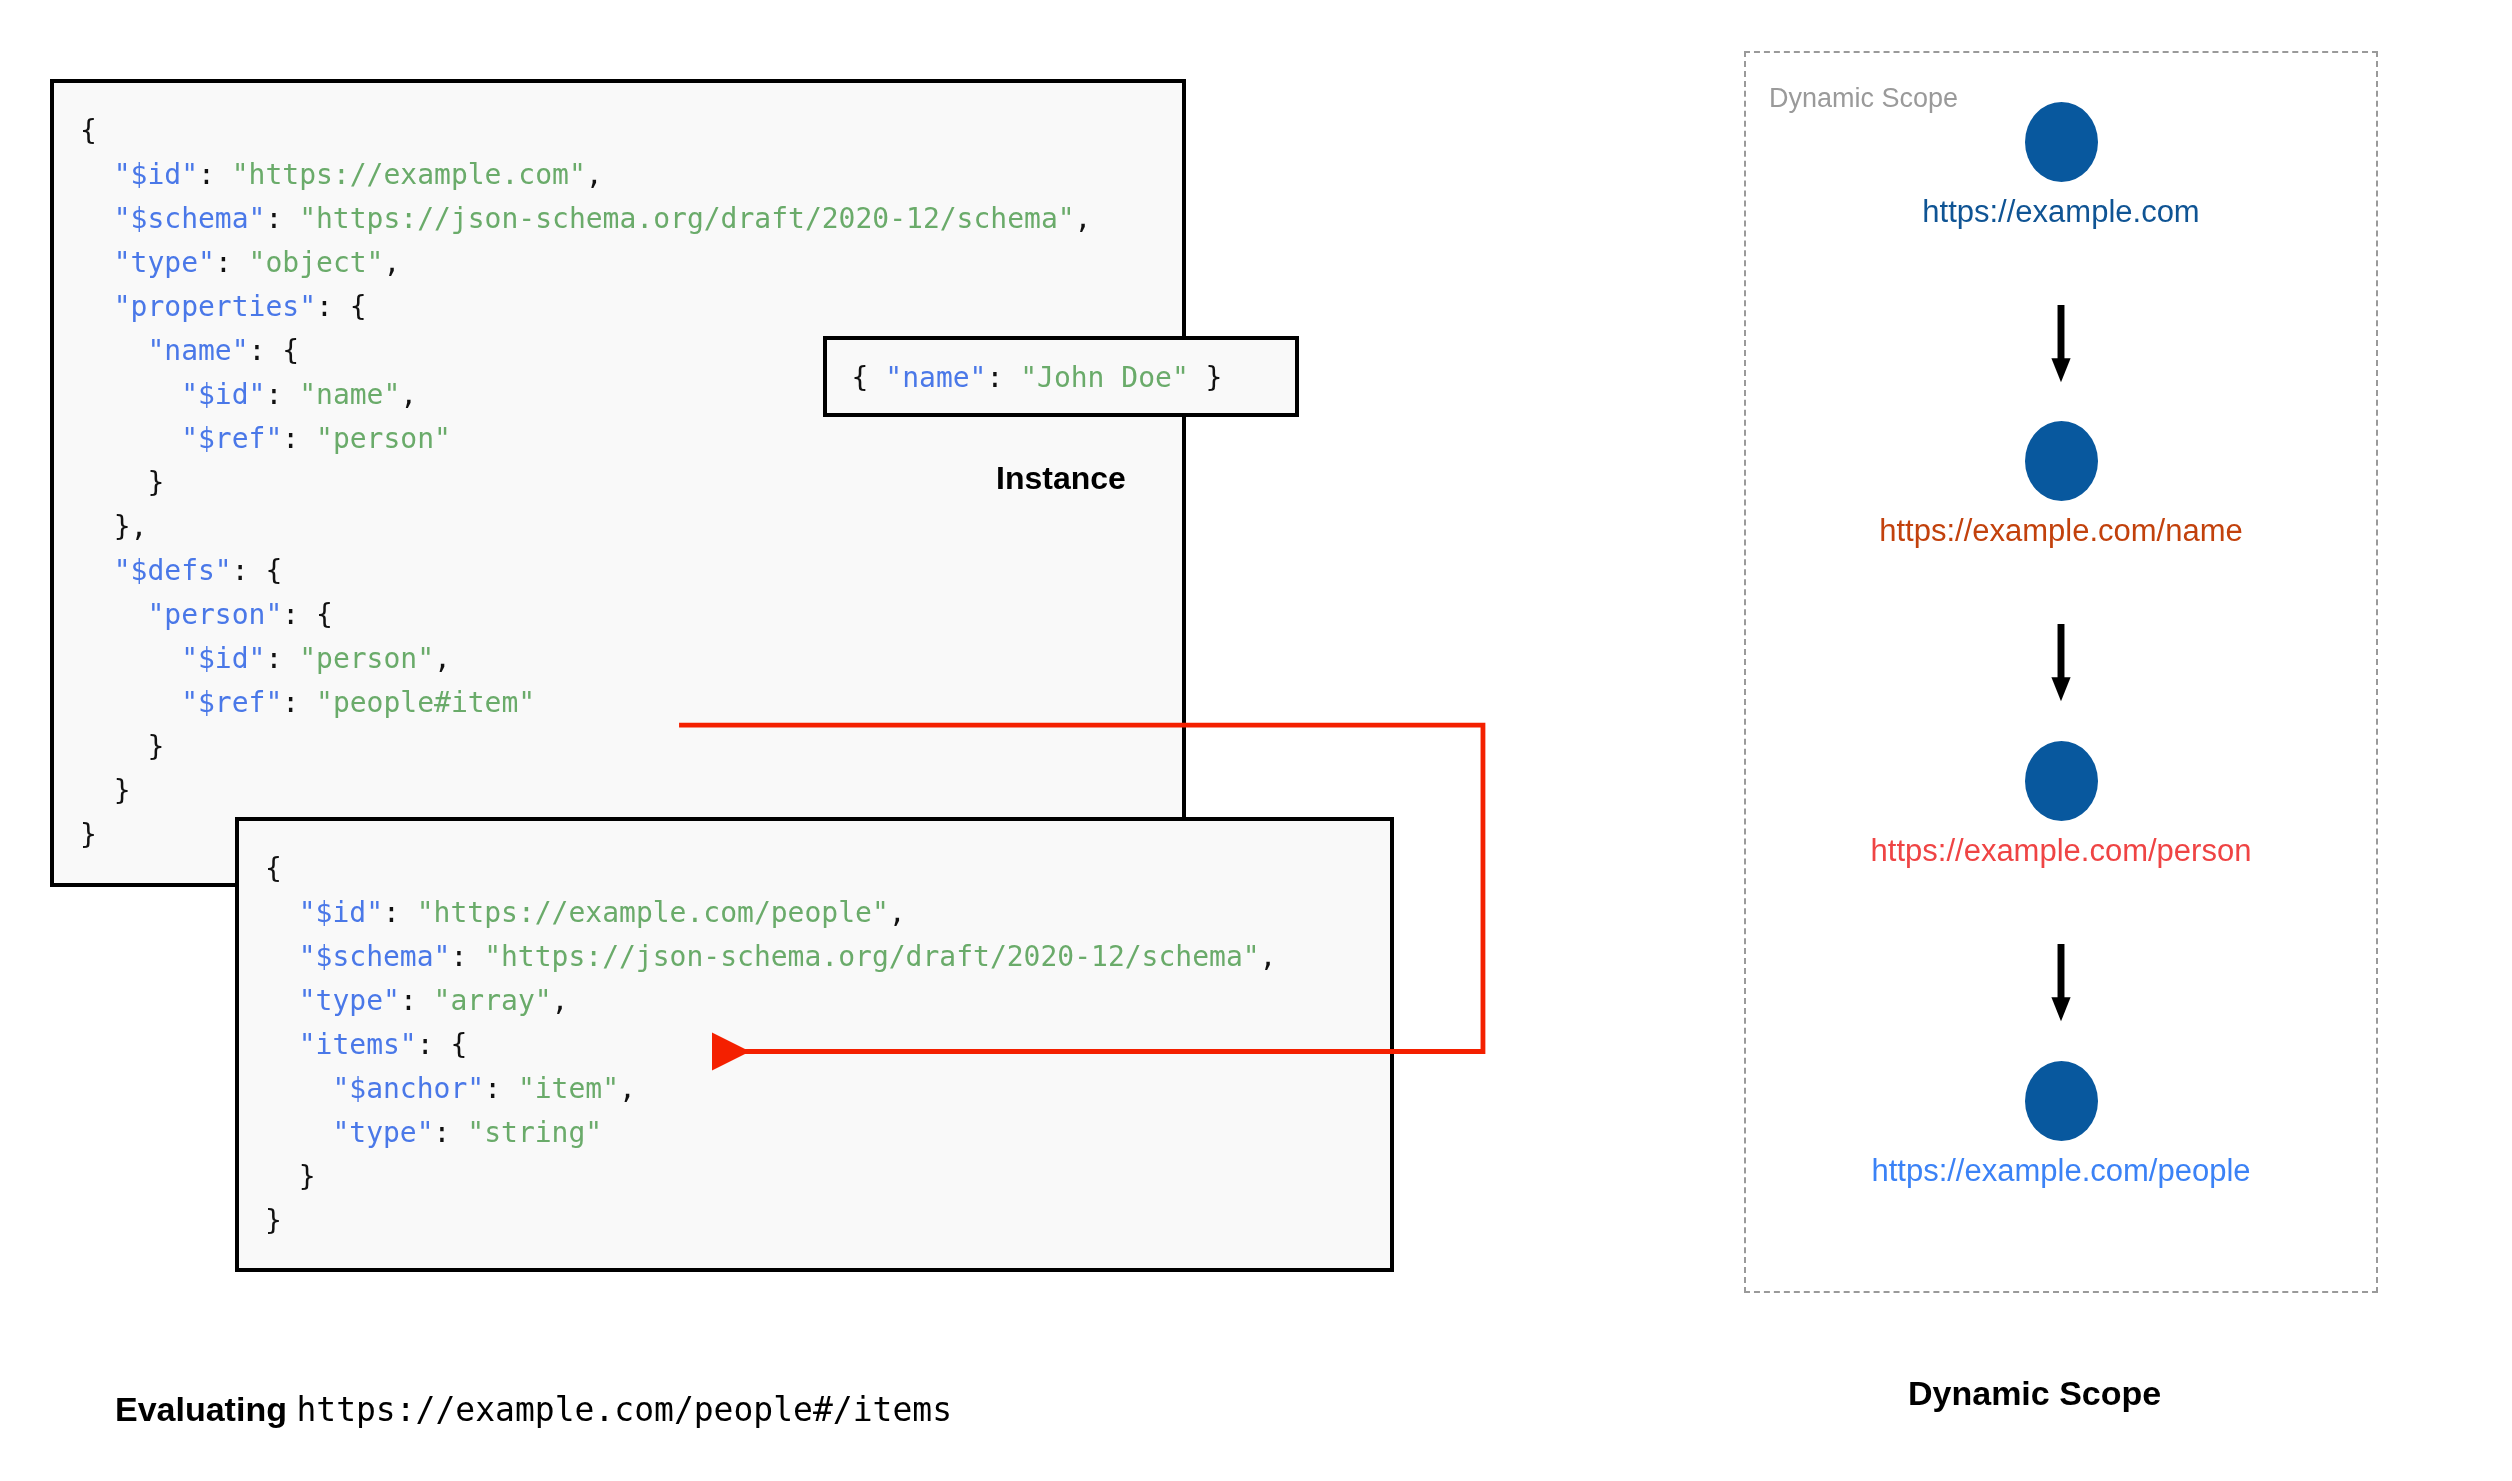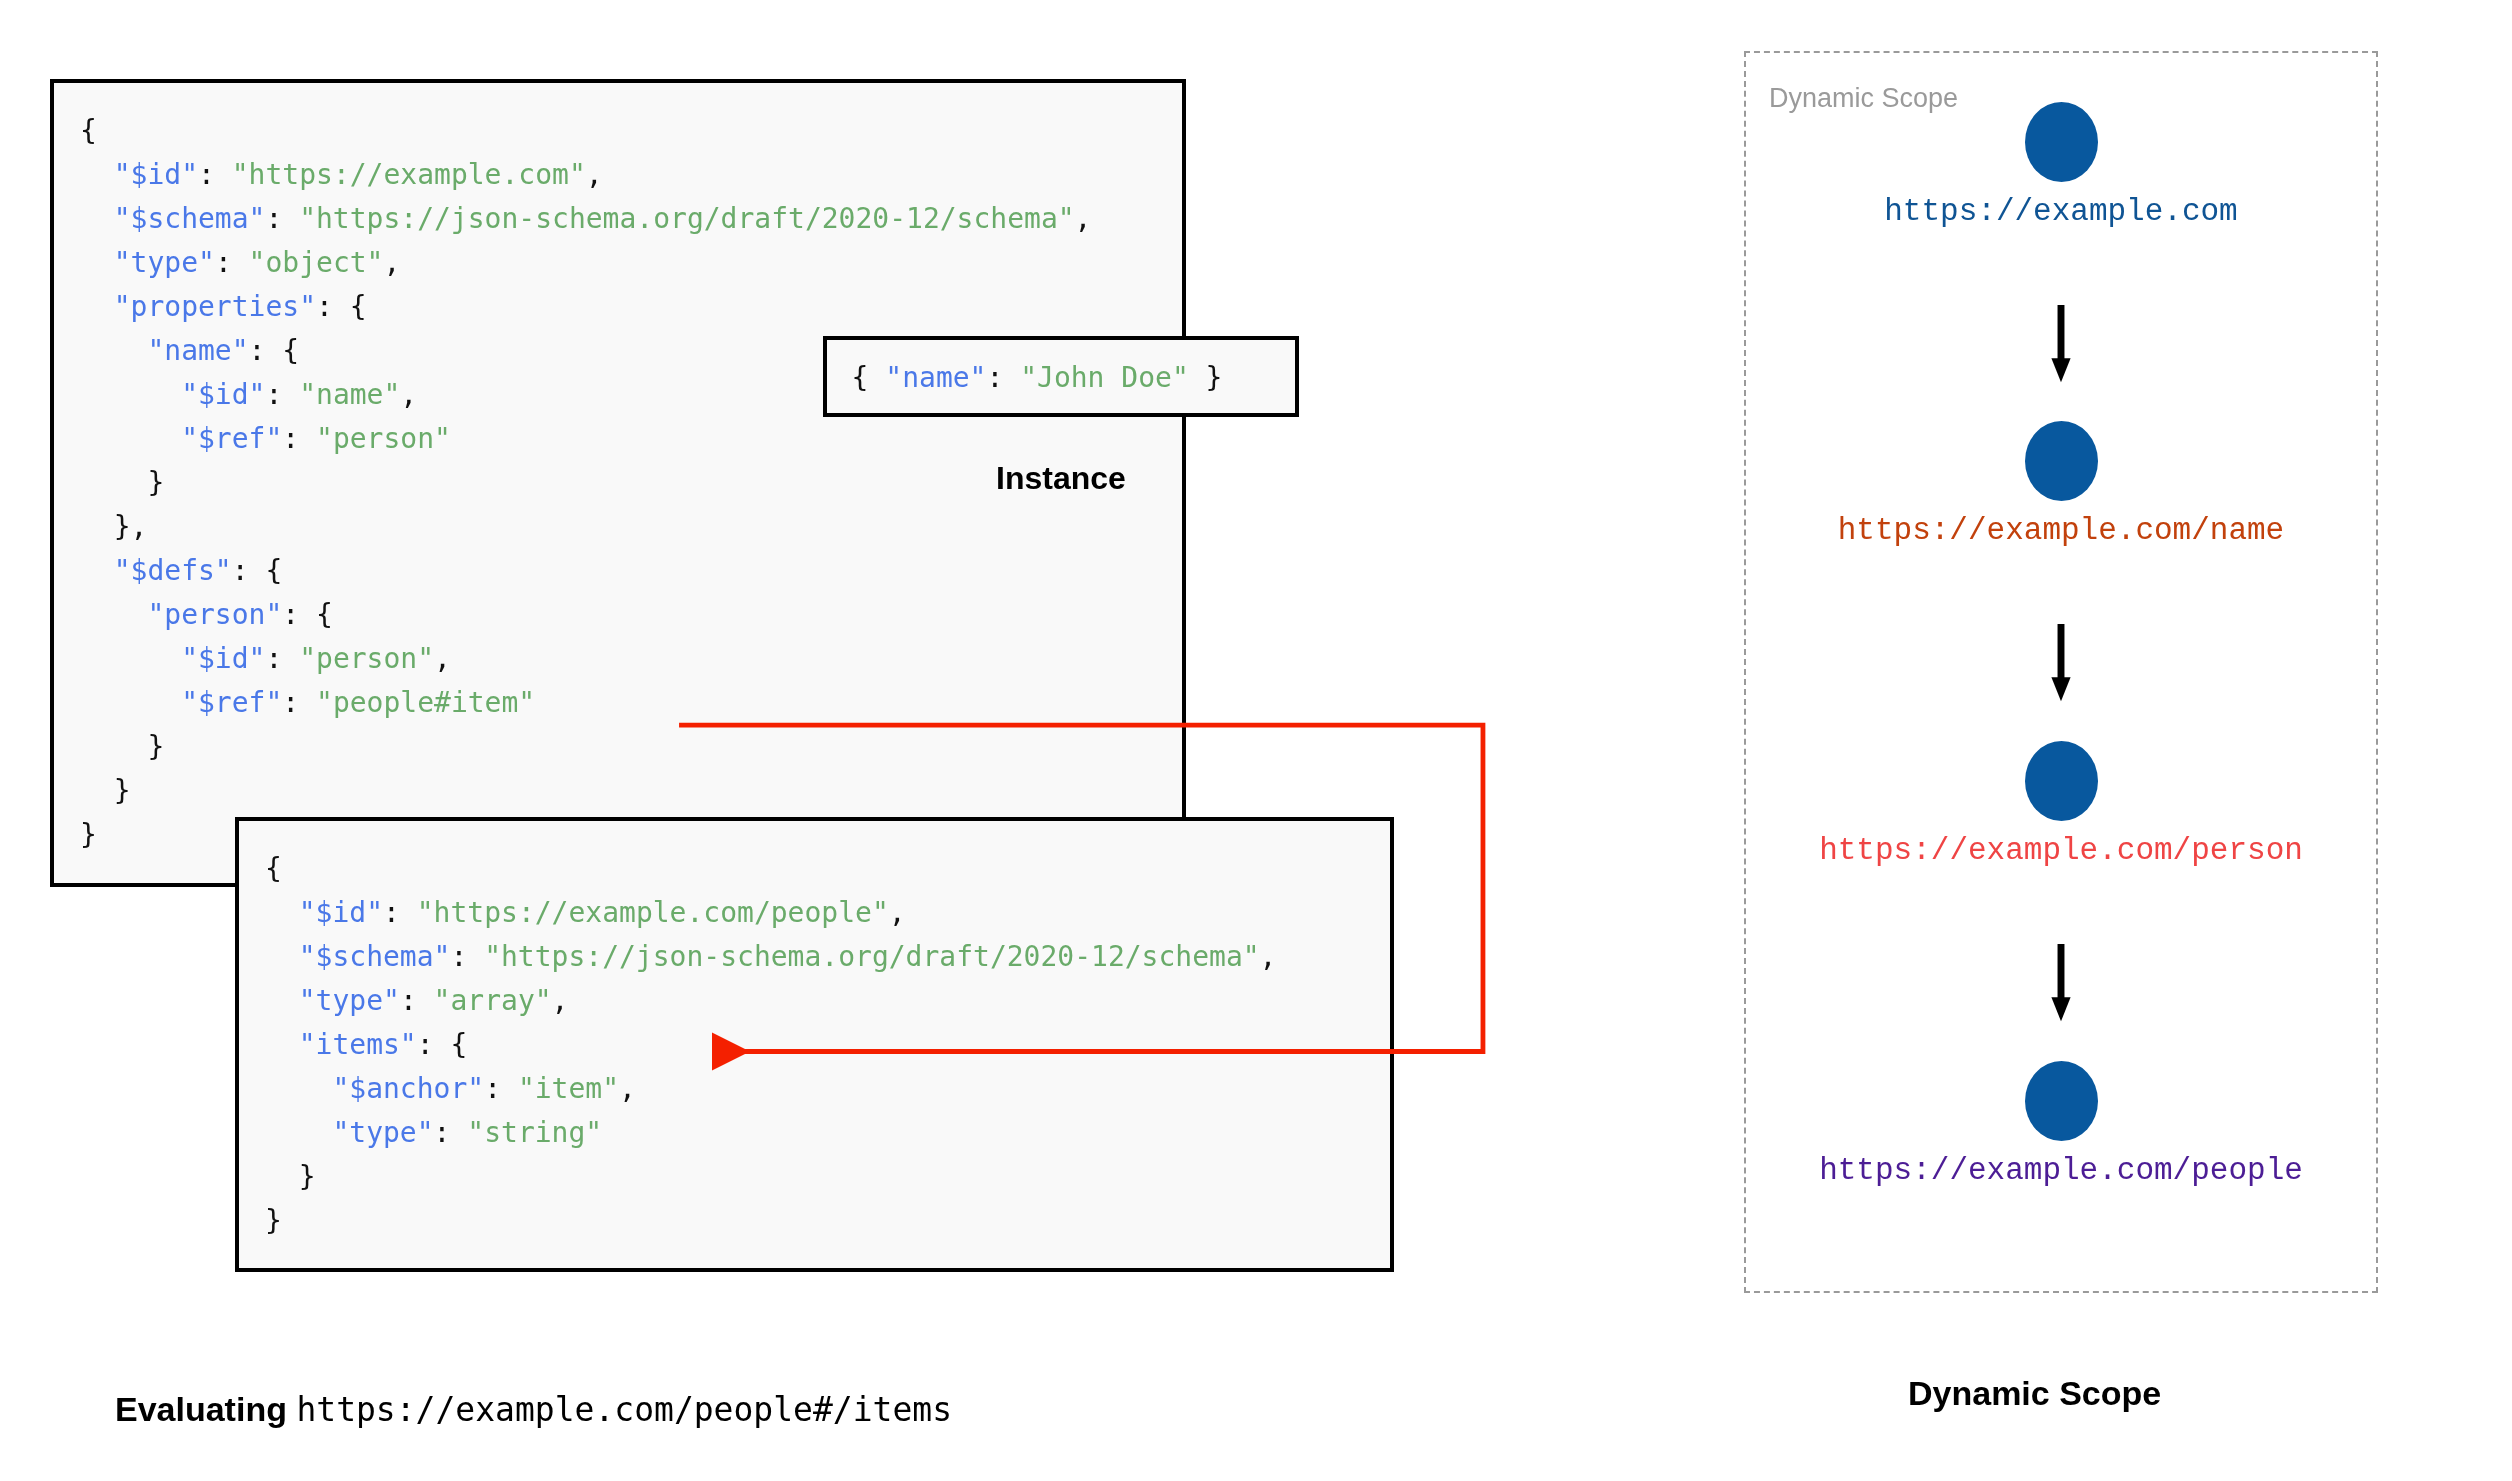--- a/index.html
+++ b/index.html
@@ -67,21 +67,21 @@
     font-size:27px;color:#9a9a9a;font-family:"Liberation Sans",sans-serif;
     white-space:nowrap;
   }
   .ds-node{position:absolute;width:634px;left:1744px;text-align:center;}
   .ds-circle{
     width:73px;height:80px;border-radius:50%;
     background:#08589e;margin:0 auto;
   }
   .ds-label{
     margin-top:11.8px;font-size:31px;color:#0f5494;
-    font-family:Liberation Mono, monospace;white-space:nowrap;
+    font-family:Liberation Sans, sans-serif;white-space:nowrap;
   }
   .ds-arrow{position:absolute;left:1744px;width:634px;text-align:center;}
 </style>
 </head>
 <body>
 
 <div class="stage">
 
   <div class="code-box" id="root-schema-box">
     <div class="inner"><div><span class="p">{</span></div><div><span class="p">  </span><span class="k">"$id"</span><span class="p">: </span><span class="s">"https://example.com"</span><span class="p">,</span></div><div><span class="p">  </span><span class="k">"$schema"</span><span class="p">: </span><span class="s">"https://json-schema.org/draft/2020-12/schema"</span><span class="p">,</span></div><div><span class="p">  </span><span class="k">"type"</span><span class="p">: </span><span class="s">"object"</span><span class="p">,</span></div><div><span class="p">  </span><span class="k">"properties"</span><span class="p">: {</span></div><div><span class="p">    </span><span class="k">"name"</span><span class="p">: {</span></div><div><span class="p">      </span><span class="k">"$id"</span><span class="p">: </span><span class="s">"name"</span><span class="p">,</span></div><div><span class="p">      </span><span class="k">"$ref"</span><span class="p">: </span><span class="s">"person"</span></div><div><span class="p">    }</span></div><div><span class="p">  },</span></div><div><span class="p">  </span><span class="k">"$defs"</span><span class="p">: {</span></div><div><span class="p">    </span><span class="k">"person"</span><span class="p">: {</span></div><div><span class="p">      </span><span class="k">"$id"</span><span class="p">: </span><span class="s">"person"</span><span class="p">,</span></div><div><span class="p">      </span><span class="k">"$ref"</span><span class="p">: </span><span class="s">"people#item"</span></div><div><span class="p">    }</span></div><div><span class="p">  }</span></div><div><span class="p">}</span></div></div>
@@ -122,21 +122,21 @@
       <div class="ds-node" style="top: 421px;">
         <div class="ds-circle" style="background: rgb(8, 88, 158);"></div>
         <div class="ds-label" style="color: #c2410c;">https://example.com/name</div>
       </div>
       <div class="ds-node" style="top: 741px;">
         <div class="ds-circle" style="background: rgb(8, 88, 158);"></div>
         <div class="ds-label" style="color: #ef4444;">https://example.com/person</div>
       </div>
       <div class="ds-node" style="top: 1061px;">
         <div class="ds-circle" style="background: rgb(8, 88, 158);"></div>
-        <div class="ds-label" style="color: #4c1d95;">https://example.com/people</div>
+        <div class="ds-label" style="color: #3b82f6;">https://example.com/people</div>
       </div>
       <div class="ds-arrow" style="top: 305px;"><svg width="32" height="80" viewBox="0 0 60 150">
           <path d="M30 0 L30 110" stroke="#000" stroke-width="13" fill="none"></path>
           <path d="M12 100 L48 100 L30 145 z" fill="#000"></path>
         </svg></div>
       <div class="ds-arrow" style="top: 624px;"><svg width="32" height="80" viewBox="0 0 60 150">
           <path d="M30 0 L30 110" stroke="#000" stroke-width="13" fill="none"></path>
           <path d="M12 100 L48 100 L30 145 z" fill="#000"></path>
         </svg></div>
       <div class="ds-arrow" style="top: 944px;"><svg width="32" height="80" viewBox="0 0 60 150">

